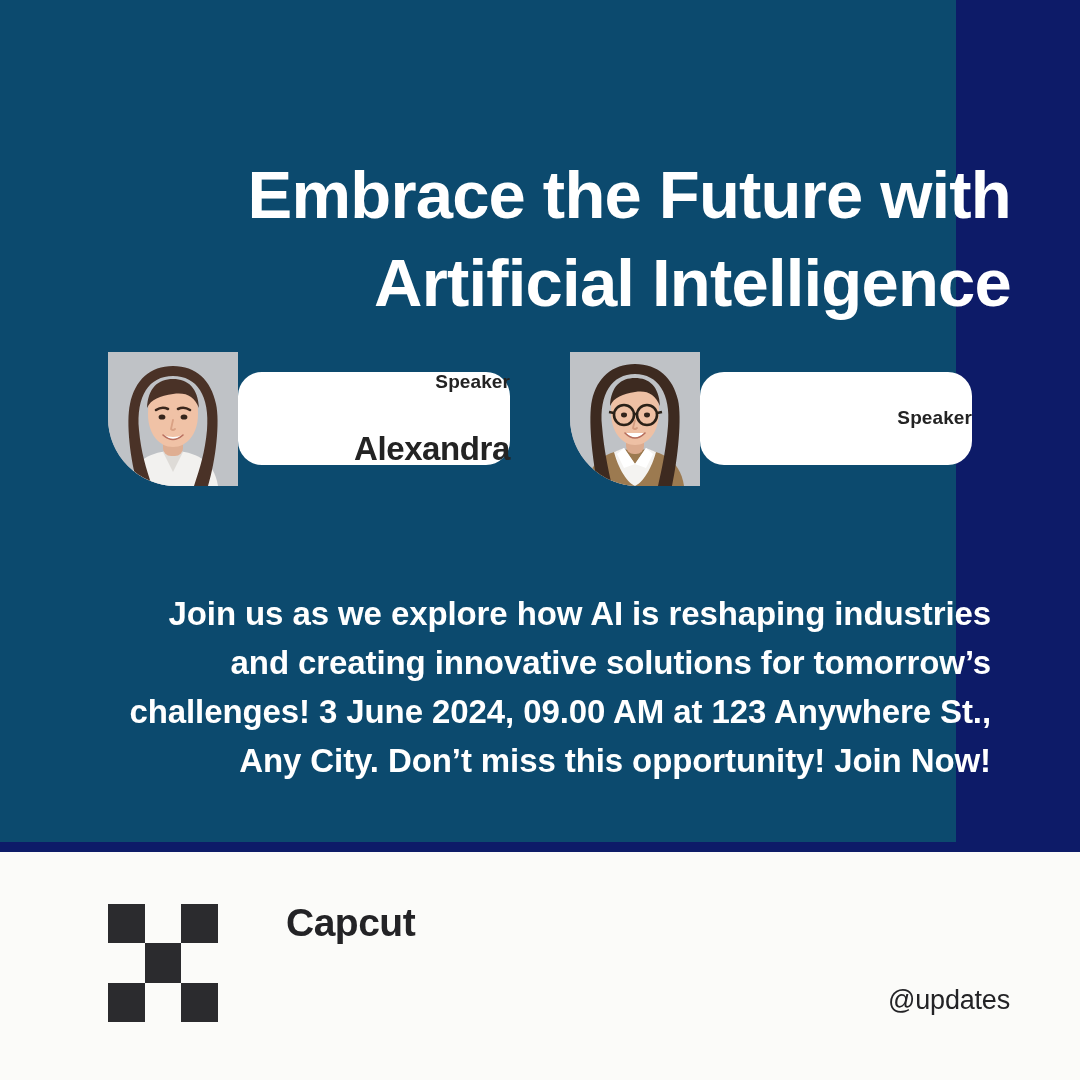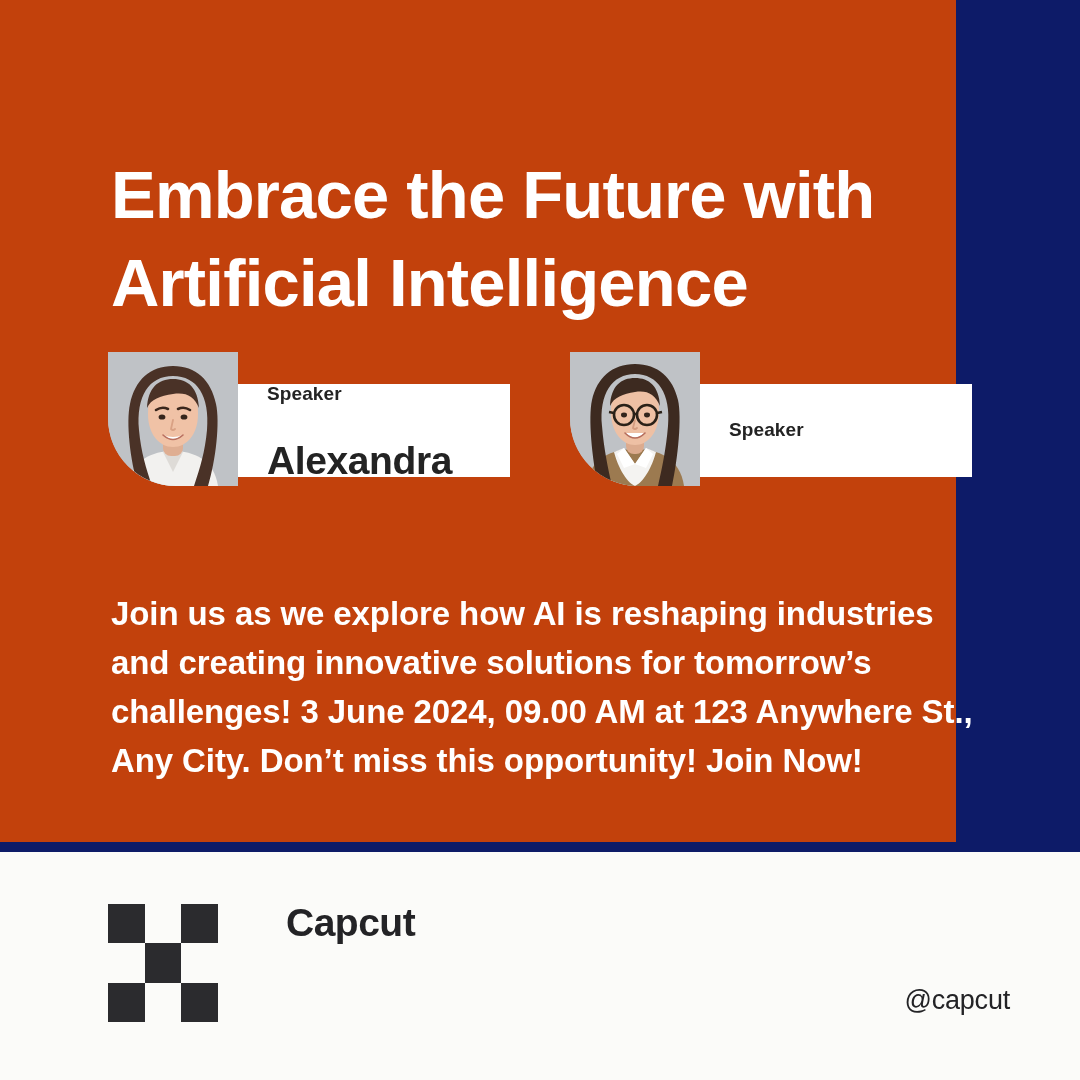--- a/index.html
+++ b/index.html
@@ -20,21 +20,22 @@
     background: #0d1b68;
   }
 
   
   .hero {
     position: absolute;
     left: 0;
     top: 0;
     width: 956px;
     height: 842px;
-    background: #c2410c;
+    background: #0c4a6e;
+    text-align: right;
   }
 
   .headline {
     position: absolute;
     left: 111px;
     top: 106px;
     width: 900px;
     color: #ffffff;
     font-size: 67px;
     line-height: 88px;
@@ -66,44 +67,45 @@
     width: 130px;
     height: 134px;
     background: #bfc2c6;
     border-bottom-left-radius: 68px;
     overflow: hidden;
   }
   .speaker-photo svg { display: block; width: 130px; height: 134px; }
 
   .speaker-label-box {
     position: absolute;
-    top: 32px;
+    top: 20px;
     left: 130px;
     height: 93px;
     background: #ffffff;
     box-sizing: border-box;
     padding-left: 29px;
     display: flex;
     flex-direction: column;
     justify-content: center;
+    border-radius: 24px;
   }
   .speaker-card.one .speaker-label-box { width: 272px; }
   .speaker-card.two .speaker-label-box { width: 272px; }
 
   .speaker-role {
     color: #232323;
     font-size: 19px;
     font-weight: 600;
     line-height: 23px;
     letter-spacing: 0.1px;
     margin-bottom: 2px;
   }
   .speaker-name {
     color: #232323;
-    font-size: 39px;
+    font-size: 33px;
     font-weight: 700;
     line-height: 38px;
     letter-spacing: -0.4px;
     white-space: nowrap;
     margin-top: 35px;
   }
 
   
   .body-copy {
     position: absolute;
@@ -282,18 +284,18 @@
           <i></i>
         <i class="on"></i>
           <i></i>
           <i class="on"></i>
       </div>
 
       <div class="brand-text">
         <div class="brand-name">Capcut</div>
       </div>
 
-      <div class="brand-handle">@capcut</div>
+      <div class="brand-handle">@updates</div>
 
     </div>
   </div>
 
 </div>
 
 </body></html>

